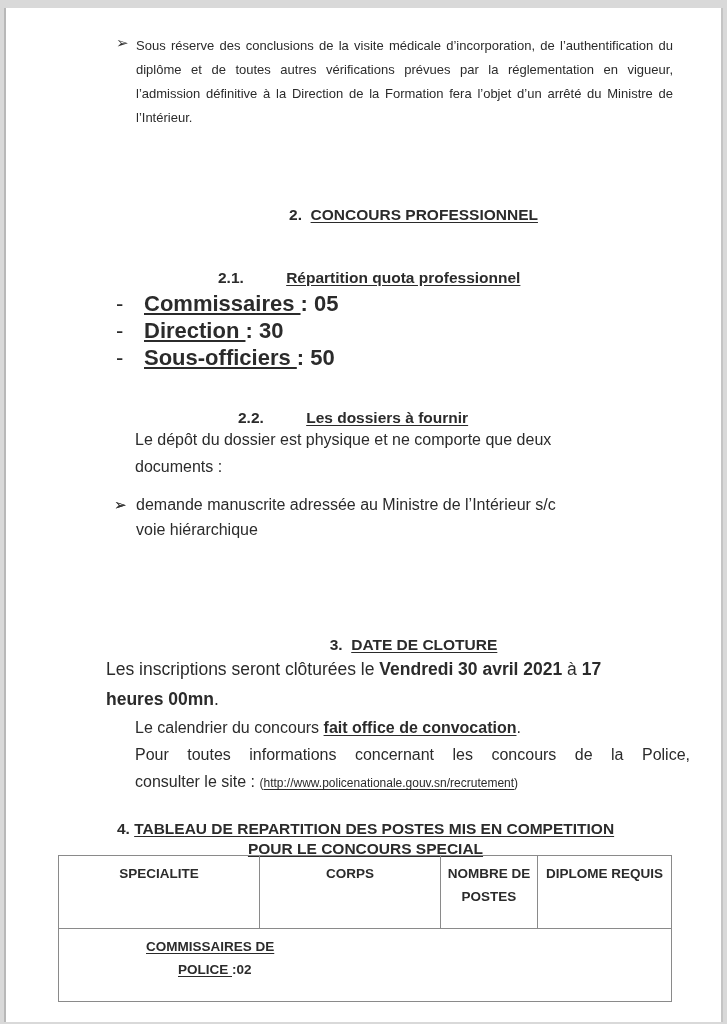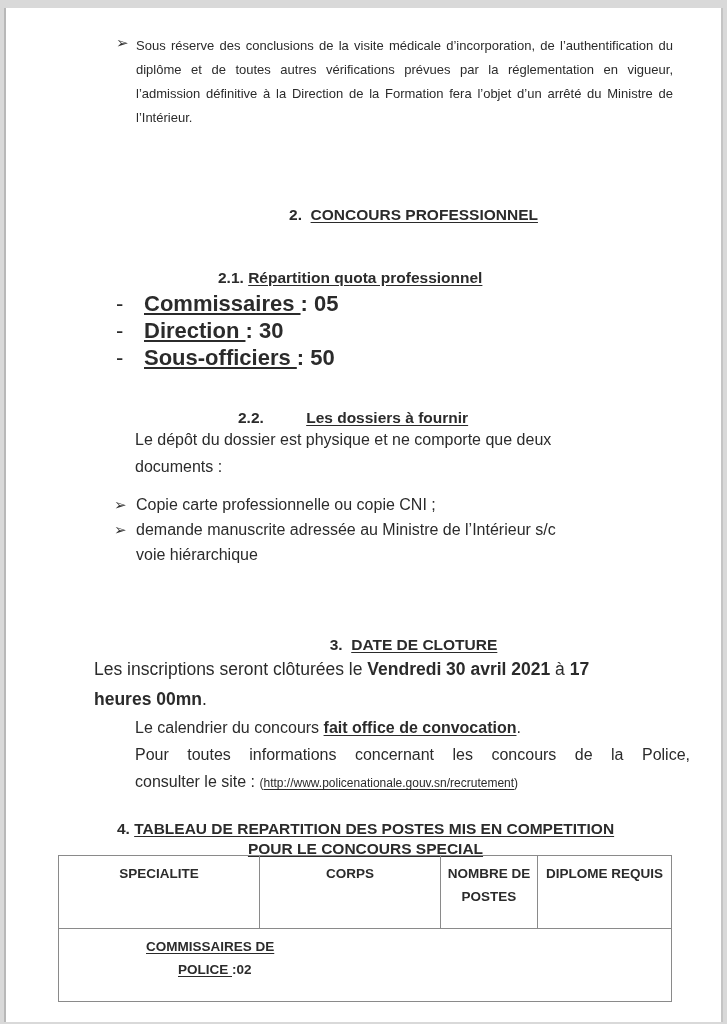--- a/index.html
+++ b/index.html
@@ -50,21 +50,21 @@
     <span>Sous réserve des conclusions de la visite médicale d’incorporation, de l’authentification du diplôme et de toutes autres vérifications prévues par la réglementation en vigueur, l’admission définitive à la Direction de la Formation fera l’objet d’un arrêté du Ministre de l’Intérieur.</span>
   </div>
 
   <div class="abs h-center" style="top:198px;">
     <span>2.</span>&nbsp;
     <span class="u">CONCOURS PROFESSIONNEL</span>
   </div>
 
   <div class="abs h2" style="left:212px; top:261px;">
     <span>2.1.</span>
-    <span class="u" style="text-decoration:underline;">Répartition quota professionnel</span>
+    <span class="u" style="margin-left:38px;text-decoration:underline;">Répartition quota professionnel</span>
   </div>
 
   <div class="abs" style="left:110px; top:282px;">
     <div class="dash-item">
       <span class="dash">-</span><span class="u">Commissaires </span><span>: 05</span>
     </div>
     <div class="dash-item">
       <span class="dash">-</span><span class="u">Direction </span><span>: 30</span>
     </div>
     <div class="dash-item">
@@ -78,35 +78,34 @@
   </div>
 
   <div class="abs body-text" style="left:88px; top:418px;">
     <div>Le dépôt du dossier est physique et ne comporte que deux</div>
     <div>documents :</div>
   </div>
 
   <div class="abs" style="left:108px; top:484px; font-size:16px; line-height:25px;">
     <div style="position:relative; padding-left:22px;">
       <span class="bullet-arrow" style="left:0; top:0;">➢</span>
-      <span>Copie carte professionnelle ou copie CNI ;</span>
     </div>
     <div style="position:relative; padding-left:22px;">
       <span class="bullet-arrow" style="left:0; top:0;">➢</span>
       <span>demande manuscrite adressée au Ministre de l’Intérieur s/c</span><br>
       <span>voie hiérarchique</span>
     </div>
   </div>
 
   <div class="abs h-center" style="top:628px;">
     <span>3.</span>&nbsp;
     <span class="u">DATE DE CLOTURE</span>
   </div>
 
-  <div class="abs big" style="left:88px; top:646px;">
+  <div class="abs big" style="left:100px; top:646px;">
     <div>
       <span>Les inscriptions seront clôturées le </span><b>Vendredi 30 avril 2021</b><span> à </span><b>17</b>
     </div>
     <div>
       <b>heures 00mn</b><span>.</span>
     </div>
   </div>
 
   <div class="abs body-text" style="left:88px; top:706px; width:555px;">
     <div>

